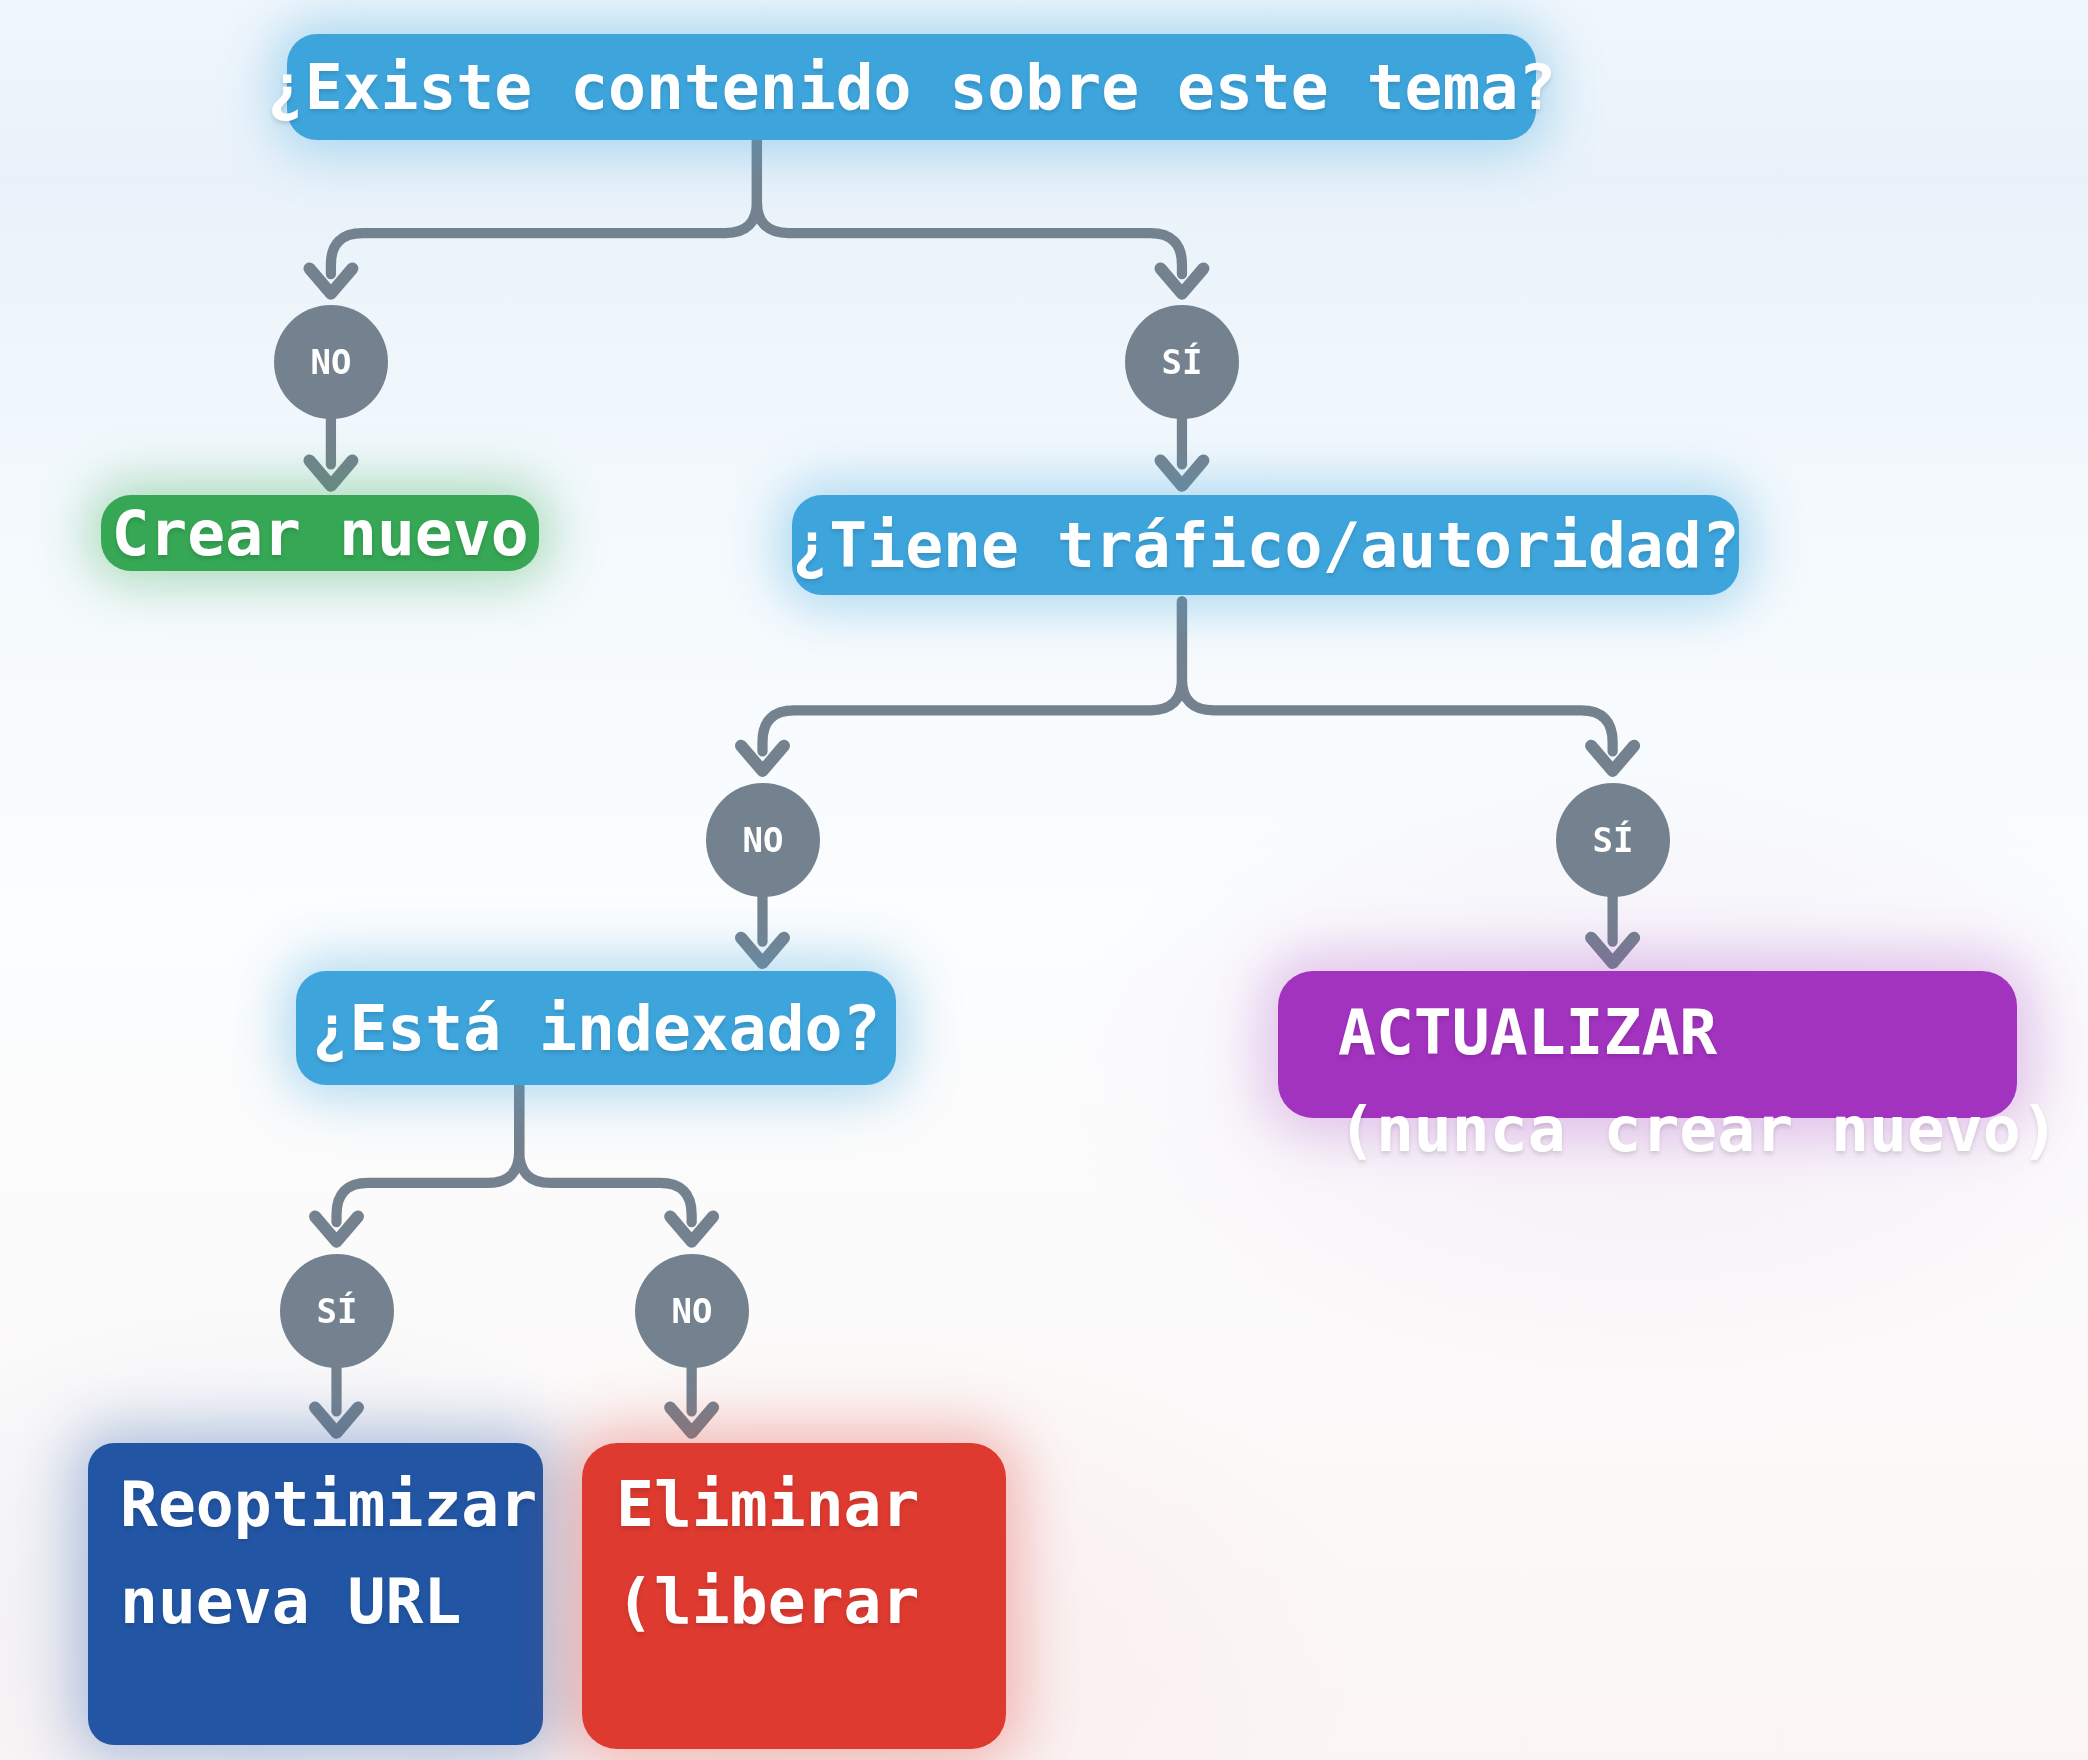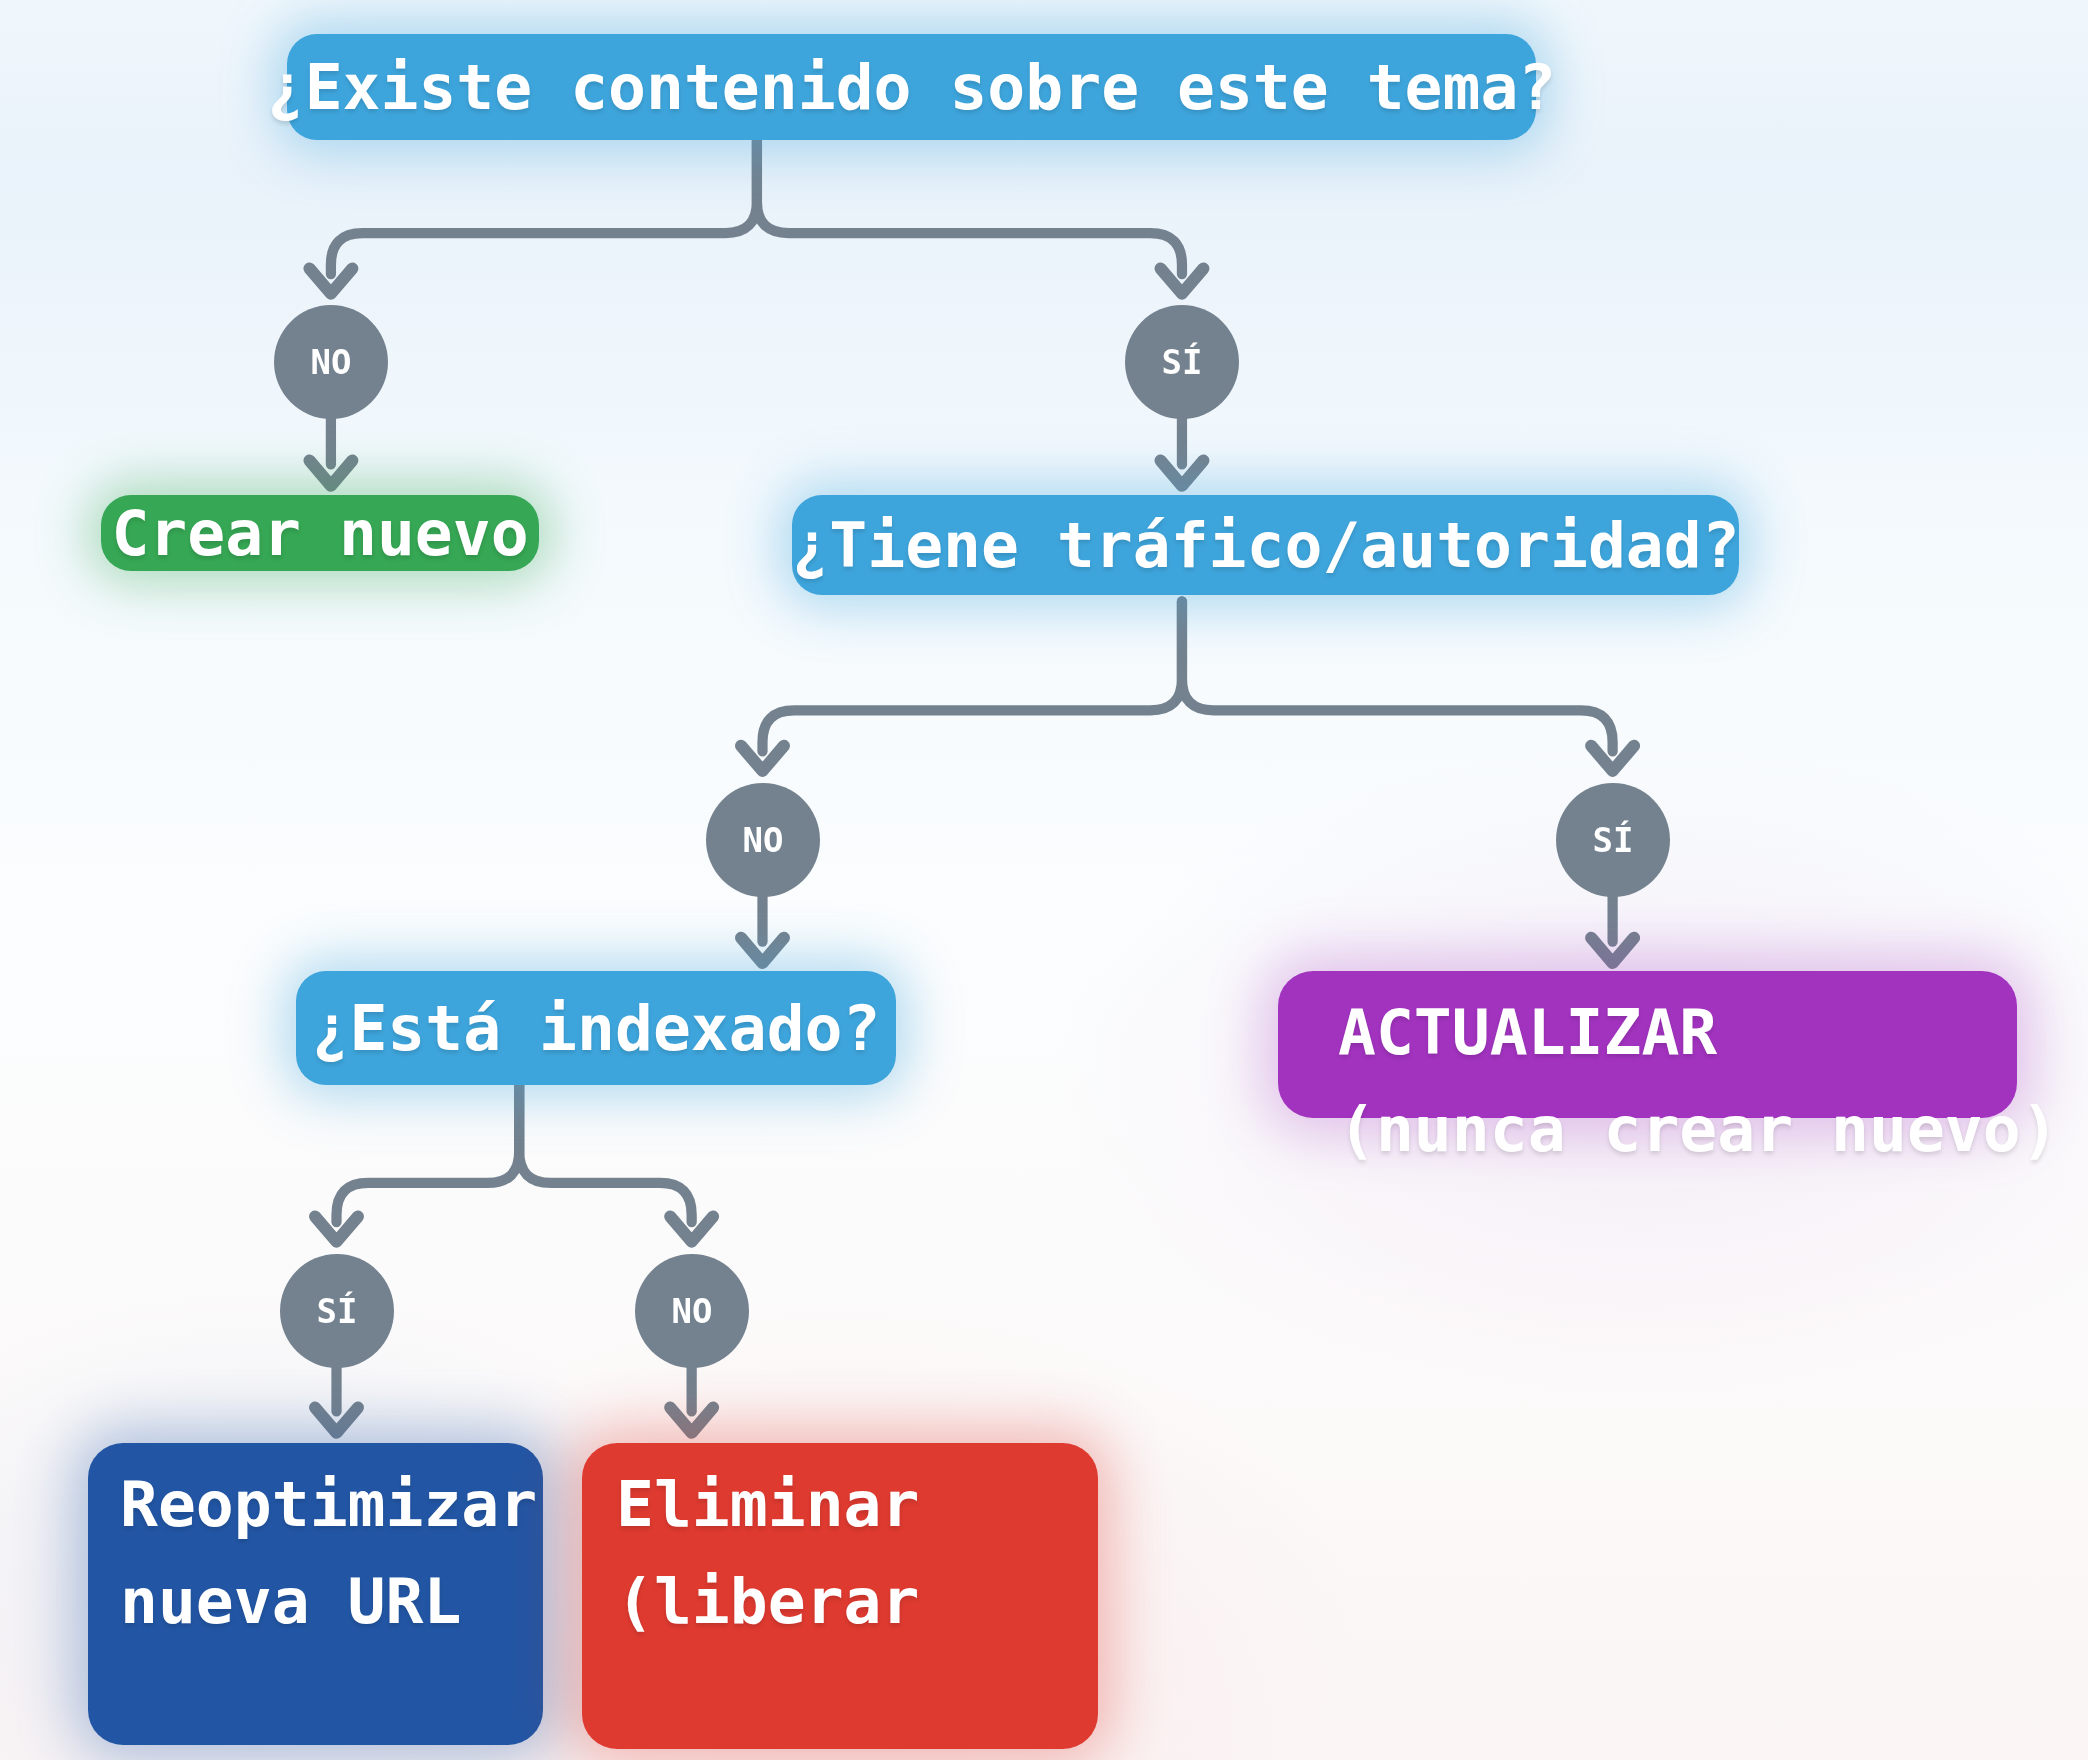--- a/index.html
+++ b/index.html
@@ -127,26 +127,26 @@
 
   <div class="node q-blue" style="left:296px; top:971px; width:600px; height:114px;">
     <span>¿Está indexado?</span>
   </div>
 
   <div class="node a-purple multiline" style="left:1278px; top:971px; width:739px; height:147px; padding:13px 37px 0 60px;">
     <span class="line">ACTUALIZAR</span>
     <span class="line">(nunca crear nuevo)</span>
   </div>
 
-  <div class="node a-dblue multiline" style="left:88px; top:1443px; width:455px; height:302px; padding:13px 0 8px 32px;">
+  <div class="node a-dblue multiline" style="left:88px; top:1443px; width:455px; height:302px; padding:13px 0 8px 32px;border-radius:26px;">
     <span class="line">Reoptimizar</span>
     <span class="line">nueva URL</span>
   </div>
 
-  <div class="node a-red multiline" style="left:582px; top:1443px; width:516px; height:306px; padding:13px 0 0 34px;">
+  <div class="node a-red multiline" style="left:582px; top:1443px; width:424px; height:306px; padding:13px 0 0 34px;">
     <span class="line">Eliminar</span>
     <span class="line">(liberar</span>
   </div>
 
   <div class="edge-circle" style="left:274px; top:305px;">
     <span>NO</span>
   </div>
   <div class="edge-circle" style="left:1125px; top:305px;">
     <span>SÍ</span>
   </div>

